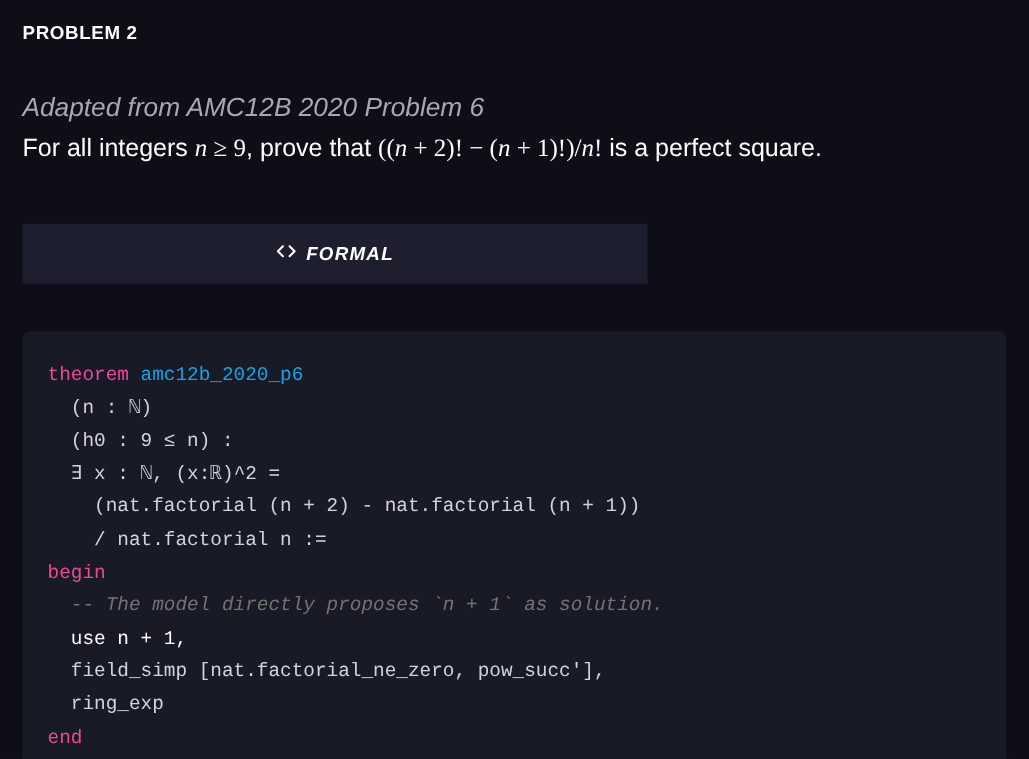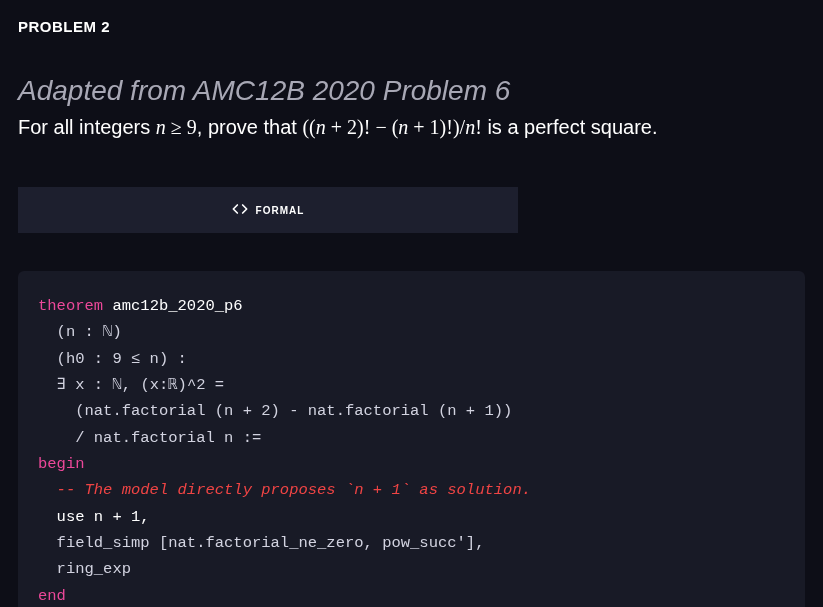--- a/index.html
+++ b/index.html
@@ -13,21 +13,21 @@
     overflow: hidden;
   }
   .problem-label {
     font-size: 15px;
     font-weight: 700;
     letter-spacing: 0.5px;
     color: #ffffff;
     margin-bottom: 40px;
   }
   .adapted {
-    font-size: 28px;
+    font-size: 21px;
     font-style: italic;
     color: #a8a8b5;
     margin-bottom: 6px;
     font-weight: 400;
   }
   .statement {
     font-size: 20px;
     color: #ffffff;
     line-height: 1.4;
     margin-bottom: 46px;
@@ -36,50 +36,51 @@
   .math { font-family: "Cambria Math","STIXGeneral","Times New Roman", serif; }
   .tabs {
     display: flex;
     width: 500px;
     margin-bottom: 38px;
   }
   .tab {
     flex: 1;
     text-align: right;
     padding: 14px 0;
-    font-size: 10px;
+    font-size: 15px;
     font-weight: 700;
     letter-spacing: 1px;
     cursor: pointer;
     color: #7c7d8a;
     display: flex;
     align-items: center;
     justify-content: center;
     gap: 8px;
+    font-style: italic;
   }
   .tab.active {
     background: #1d1f2e;
     color: #ffffff;
   }
   .tab .icon-svg { width: 16px; height: 16px; }
   .code-block {
     background: #181a26;
     border-radius: 6px;
     padding: 22px 20px 24px 20px;
     font-family: "SFMono-Regular", Consolas, "Liberation Mono", Menlo, monospace;
     font-size: 15.5px;
     line-height: 1.7;
     color: #d2d3e0;
     white-space: pre;
     overflow: hidden;
   }
   .kw-teal { color: #ec4899; }
-  .name-red { color: #ffffff; }
+  .name-red { color: #0ea5e9; }
   .kw-orange { color: #ffffff; }
-  .comment { color: #ef4444; font-style: italic; }
+  .comment { color: #737373; font-style: italic; }
 </style>
 </head>
 <body>
 
 <div class="problem-label">PROBLEM 2</div>
 
 <div class="adapted">Adapted from AMC12B 2020 Problem 6</div>
 
 <div class="statement">
   <span>For all integers </span><span class="mvar math">n</span><span class="math"> ≥ 9</span><span>, prove that </span><span class="math">((<span class="mvar">n</span> + 2)! − (<span class="mvar">n</span> + 1)!)/<span class="mvar">n</span>!</span><span> is a perfect square.</span>

